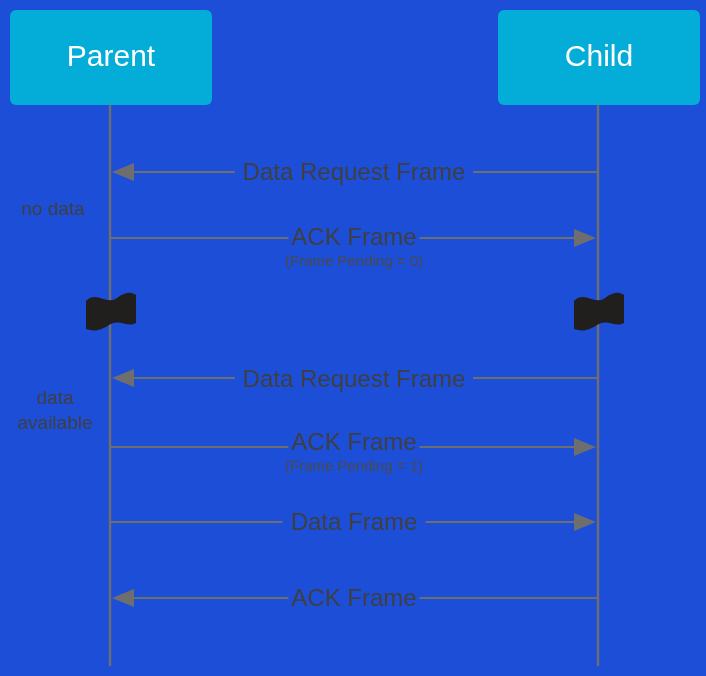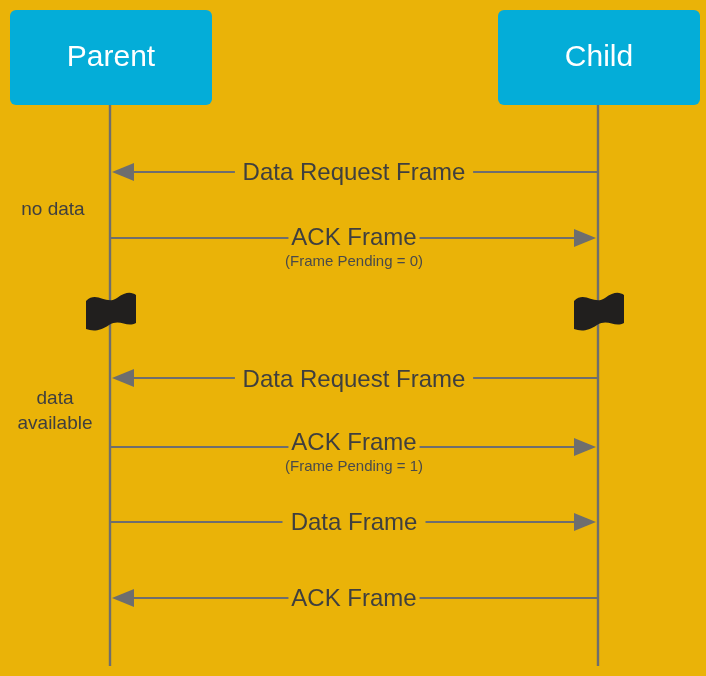--- a/index.html
+++ b/index.html
@@ -7,21 +7,21 @@
     padding: 0;
     background: #ffffff;
   }
   body {
     font-family: "Liberation Sans", sans-serif;
   }
   #diagram-root {
     position: relative;
     width: 706px;
     height: 676px;
-    background: #eab308;
+    background: #1d4ed8;
     overflow: hidden;
   }
   #sequence-svg {
     position: absolute;
     top: 0;
     left: 0;
     width: 706px;
     height: 676px;
     display: block;
   }

